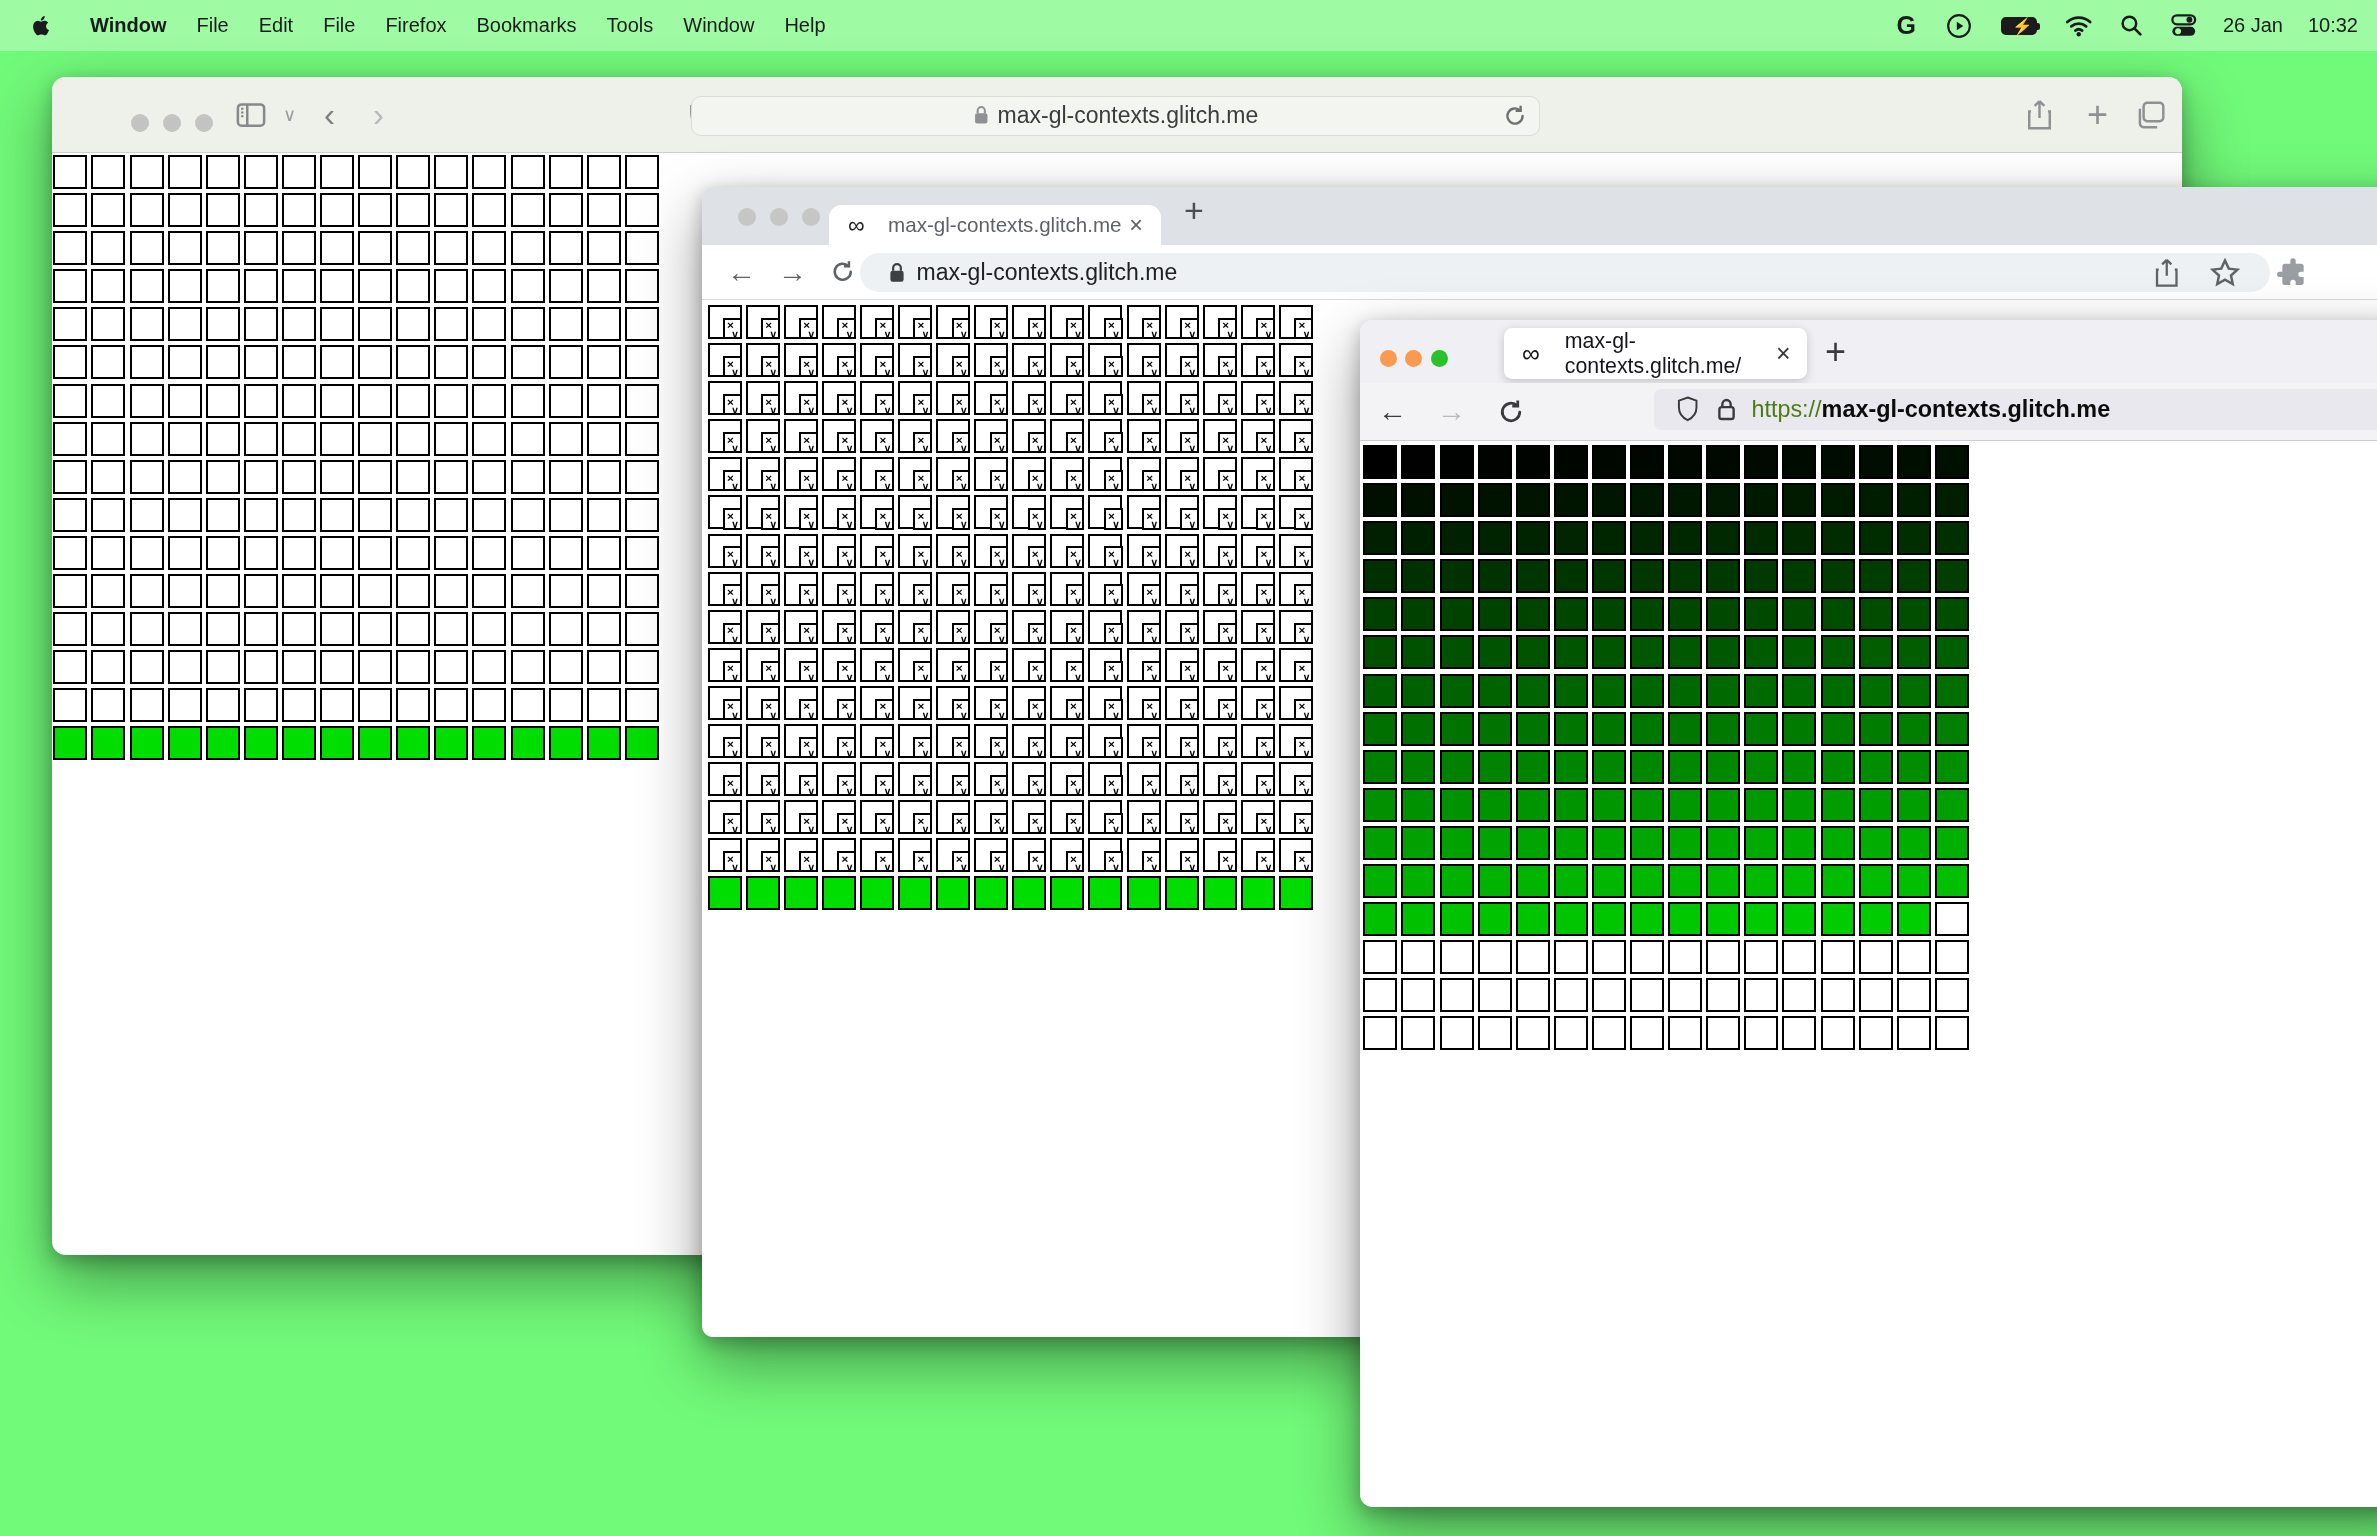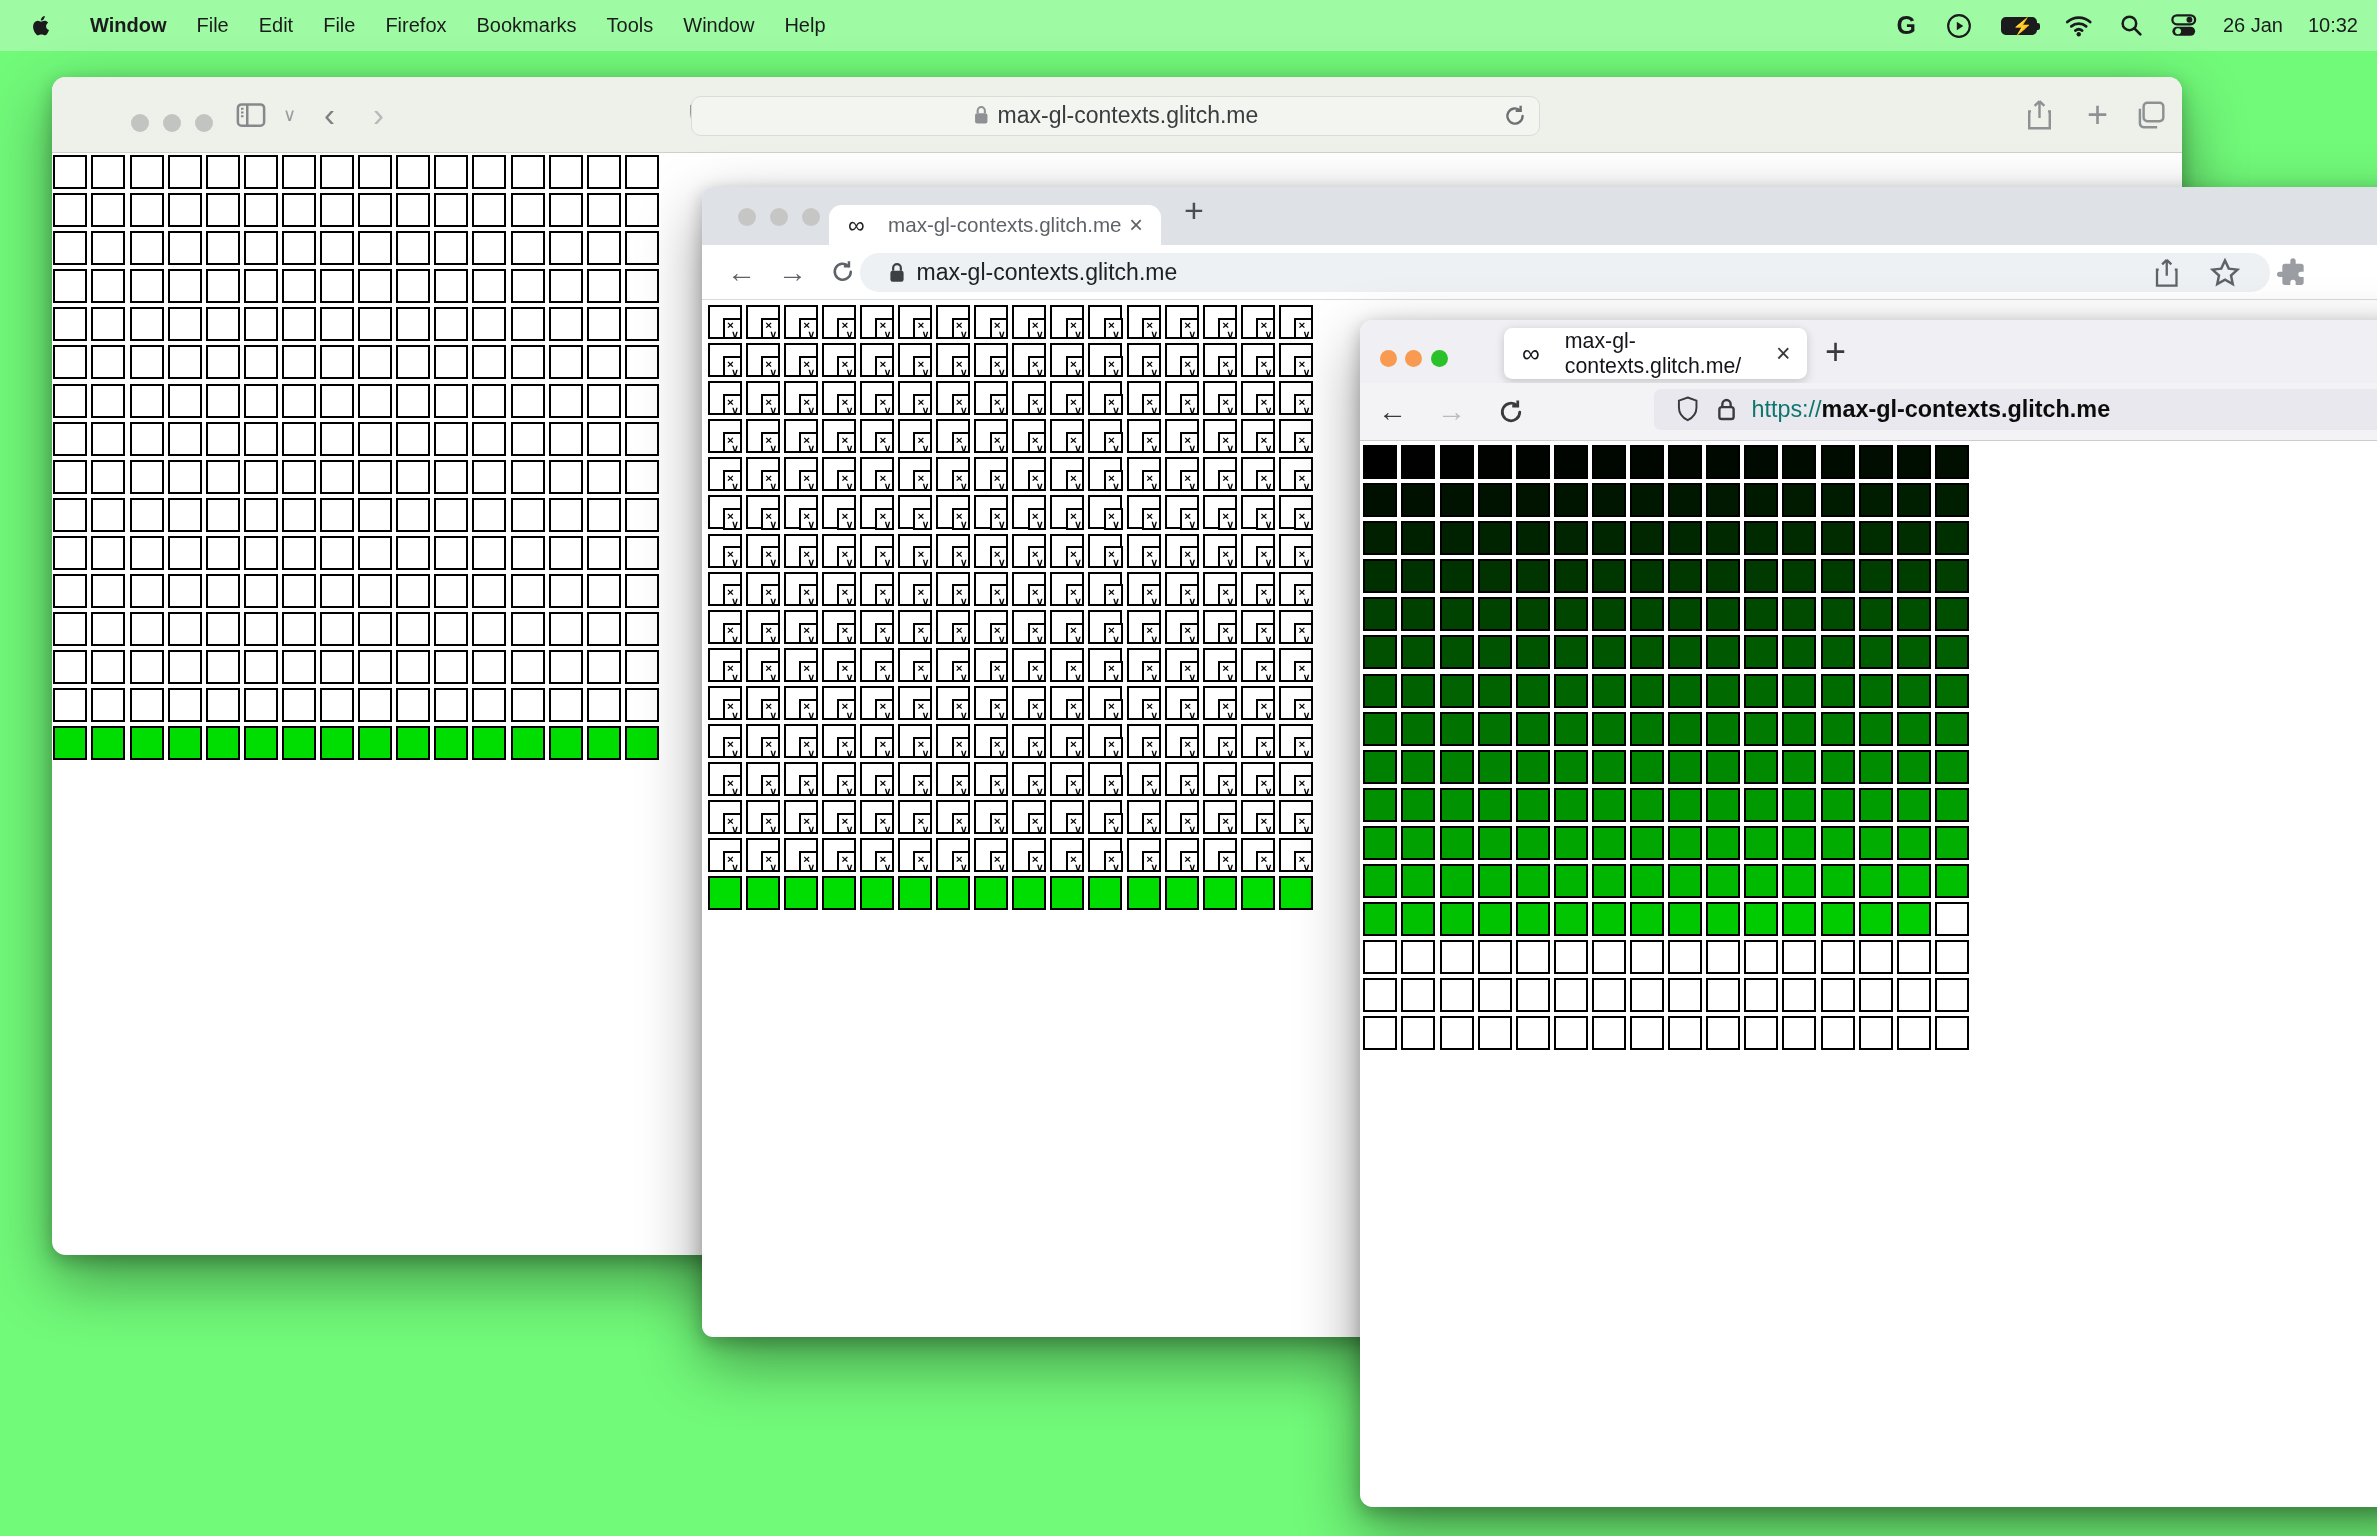--- a/index.html
+++ b/index.html
@@ -1983,21 +1983,21 @@
         <svg width="23.4" height="27.5" viewBox="0 0 24 26">
             <path d="M12 1.5l9 3.2v7c0 6-3.8 10.5-9 13-5.2-2.5-9-7-9-13v-7z" fill="none" stroke="#3a3a3e" stroke-width="2"></path>
           </svg>
       </span>
       <span style="margin-left:18px">
         <svg width="19" height="25" viewBox="0 0 16 20">
             <rect x="2" y="8" width="12" height="10" rx="2" fill="none" stroke="#3a3a3e" stroke-width="2"></rect>
             <path d="M4.5 8V5.5a3.5 3.5 0 0 1 7 0V8" fill="none" stroke="#3a3a3e" stroke-width="2"></path>
           </svg>
       </span>
-      <span style="margin-left:15px;color:#0f766e">https://</span>
+      <span style="margin-left:15px;color:#4d7c0f">https://</span>
         <span style="color:#0c0c0d;font-weight:bold">max-gl-contexts.glitch.me</span>
     </div>
   </div>
   <div class="grid">
       <div class="cell" style="background: rgb(0, 0, 0);"></div>
       <div class="cell" style="background: rgb(0, 1, 0);"></div>
       <div class="cell" style="background: rgb(0, 2, 0);"></div>
       <div class="cell" style="background: rgb(0, 3, 0);"></div>
       <div class="cell" style="background: rgb(0, 4, 0);"></div>
       <div class="cell" style="background: rgb(0, 5, 0);"></div>

